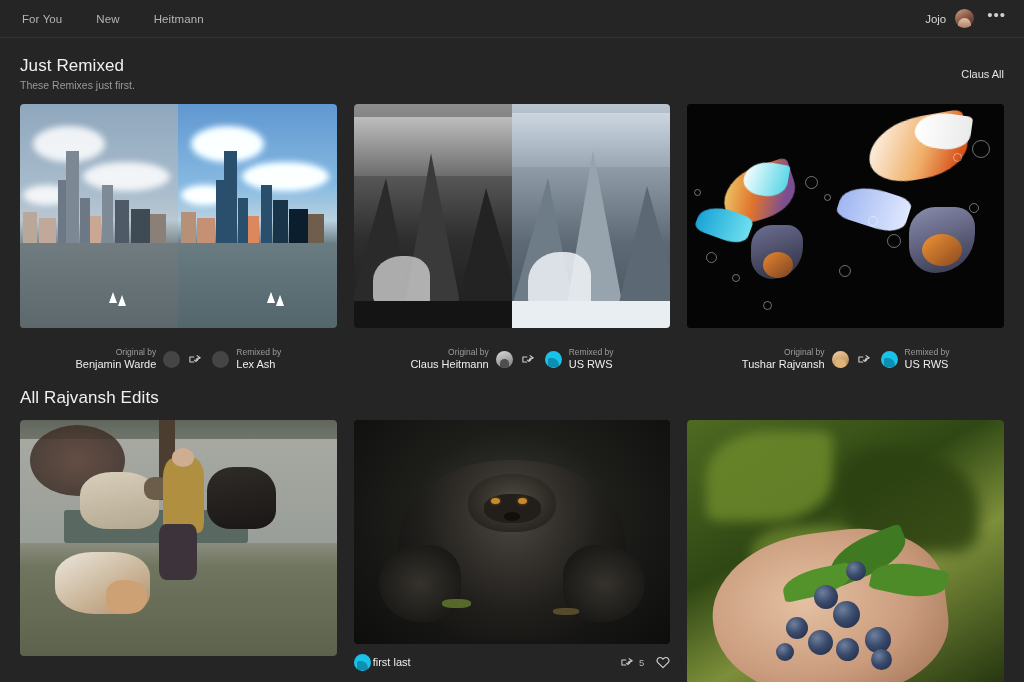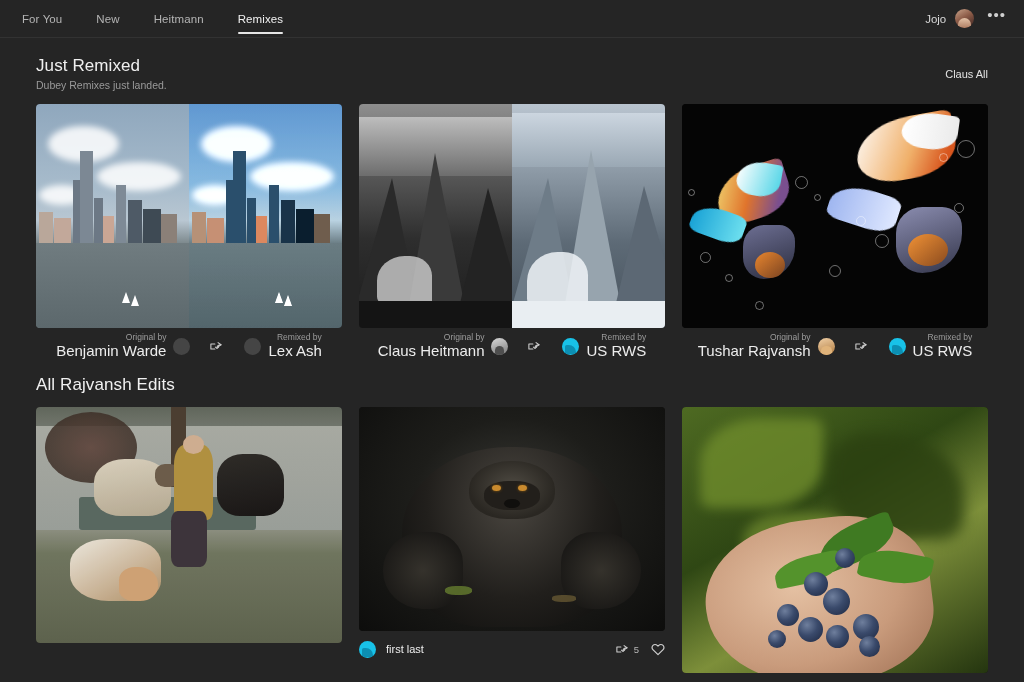--- a/index.html
+++ b/index.html
@@ -58,21 +58,21 @@
     display:flex; align-items:center;
     cursor:pointer; letter-spacing:.1px;
   }
   .more-btn{
     color:#cfcfcf; font-size:15px; letter-spacing:1px;
     padding:0 4px 7px 4px; cursor:pointer;
     display:flex; align-items:center; line-height:0;
   }
 
   
-  .section{ padding:0 36px; }
+  .section{ padding:0 20px; }
   .sec-head{
     display:flex; align-items:flex-start;
     padding-top:18px;
   }
   .sec-title{ font-size:17px; font-weight:400; color:#f0f0f0; letter-spacing:.1px; }
   .sec-sub{ font-size:10.5px; color:#9a9a9a; margin-top:3px; }
   .view-all{
     margin-left:auto; font-size:11px; color:#e2e2e2;
     cursor:pointer; font-weight:400; padding-top:12px;
   }
@@ -137,45 +137,45 @@
     position:relative; filter:blur(.2px); }
   .palm{ position:absolute; left:8%; bottom:-4%; width:74%; height:62%;
     background:radial-gradient(ellipse at 40% 40%, #e4c0a2 0%, #c99b7c 55%, #9d6e52 100%);
     border-radius:46% 40% 40% 52%; transform:rotate(-7deg); }
   .bb{ position:absolute; border-radius:50%;
     background:radial-gradient(circle at 36% 32%, #6f7f9d 0%, #3a4a6b 45%, #1d2740 100%); }
 
   
   .remix-foot{
     display:flex; align-items:center; justify-content:center;
-    gap:20px; margin-top:7px; height:22px;
+    gap:9px; margin-top:20px; height:22px;
   }
   .attrib{ display:flex; align-items:center; gap:7px; }
   .attrib.right{ flex-direction:row; }
   .attrib-txt{ text-align:right; line-height:1.15; }
-  .attrib.right .attrib-txt{ text-align:right; }
+  .attrib.right .attrib-txt{ text-align:left; }
   .attrib-role{ font-size:8.5px; color:#9c9c9c; display:block; }
-  .attrib-name{ font-size:15px; color:#ededed; display:block; }
+  .attrib-name{ font-size:11px; color:#ededed; display:block; }
   .av{ width:17px; height:17px; border-radius:50%; flex:none; background:#4a4a4a; position:relative; overflow:hidden; }
   .av.blank{ background:#454545; }
   .av.cyan{ background:#18c2e8; }
   .av.cyan::after{ content:""; position:absolute; left:3px; top:7px; width:11px; height:9px;
       background:#0c8fb3; border-radius:2px 8px 2px 2px; }
   .av.photo-m{ background:linear-gradient(160deg,#d9d9d9,#7a7a7a); }
   .av.photo-m::after{ content:""; position:absolute; left:4px; top:8px; width:9px; height:9px;
       border-radius:50% 50% 0 0; background:#4e4e4e; }
   .av.photo-f{ background:linear-gradient(160deg,#f0cfa6,#b07b3f); }
   .av.photo-f::after{ content:""; position:absolute; left:3px; top:8px; width:11px; height:9px;
       border-radius:50% 50% 30% 30%; background:#e0b37a; }
   .av.lilac{ background:linear-gradient(150deg,#cbb6ec,#a88fd4); }
 
   .remix-ico{ width:14px; height:11px; flex:none; display:block; }
 
   .list-foot{
-    display:flex; align-items:center; gap:10px;
+    display:flex; align-items:center; gap:2px;
     margin-top:8px; height:20px;
   }
   .list-name{ font-size:11px; color:#ededed; }
   .foot-actions{ margin-left:auto; display:flex; align-items:center; gap:12px; }
   .cnt{ font-size:9.5px; color:#b6b6b6; margin-left:4px; }
   .act{ display:flex; align-items:center; cursor:pointer; }
 
   .section-2 .grid{ margin-top:12px; }
 </style>
 </head>
@@ -185,37 +185,34 @@
   <div class="nav-tabs">
     <div class="nav-tab">
       <span>For You</span>
     </div>
     <div class="nav-tab">
       <span>New</span>
     </div>
     <div class="nav-tab">
       <span>Heitmann</span>
     </div>
-    <div class="nav-tab active">
-      <span>Remixes</span>
-    </div>
   </div>
 
   <div class="topright">
     <span class="username">Jojo</span>
     <div class="avatar-top"></div>
     <div class="more-btn">•••</div>
   </div>
 </div>
 
 <div class="section section-1">
   <div class="sec-head">
     <div>
       <div class="sec-title">Just Remixed</div>
-      <div class="sec-sub">Dubey Remixes just landed.</div>
+      <div class="sec-sub">These Remixes just first.</div>
     </div>
     <div class="view-all">Claus All</div>
   </div>
 
   <div class="grid">
 
     <div class="card">
       <div class="thumb">
         <div class="split">
           <div class="nyc">

